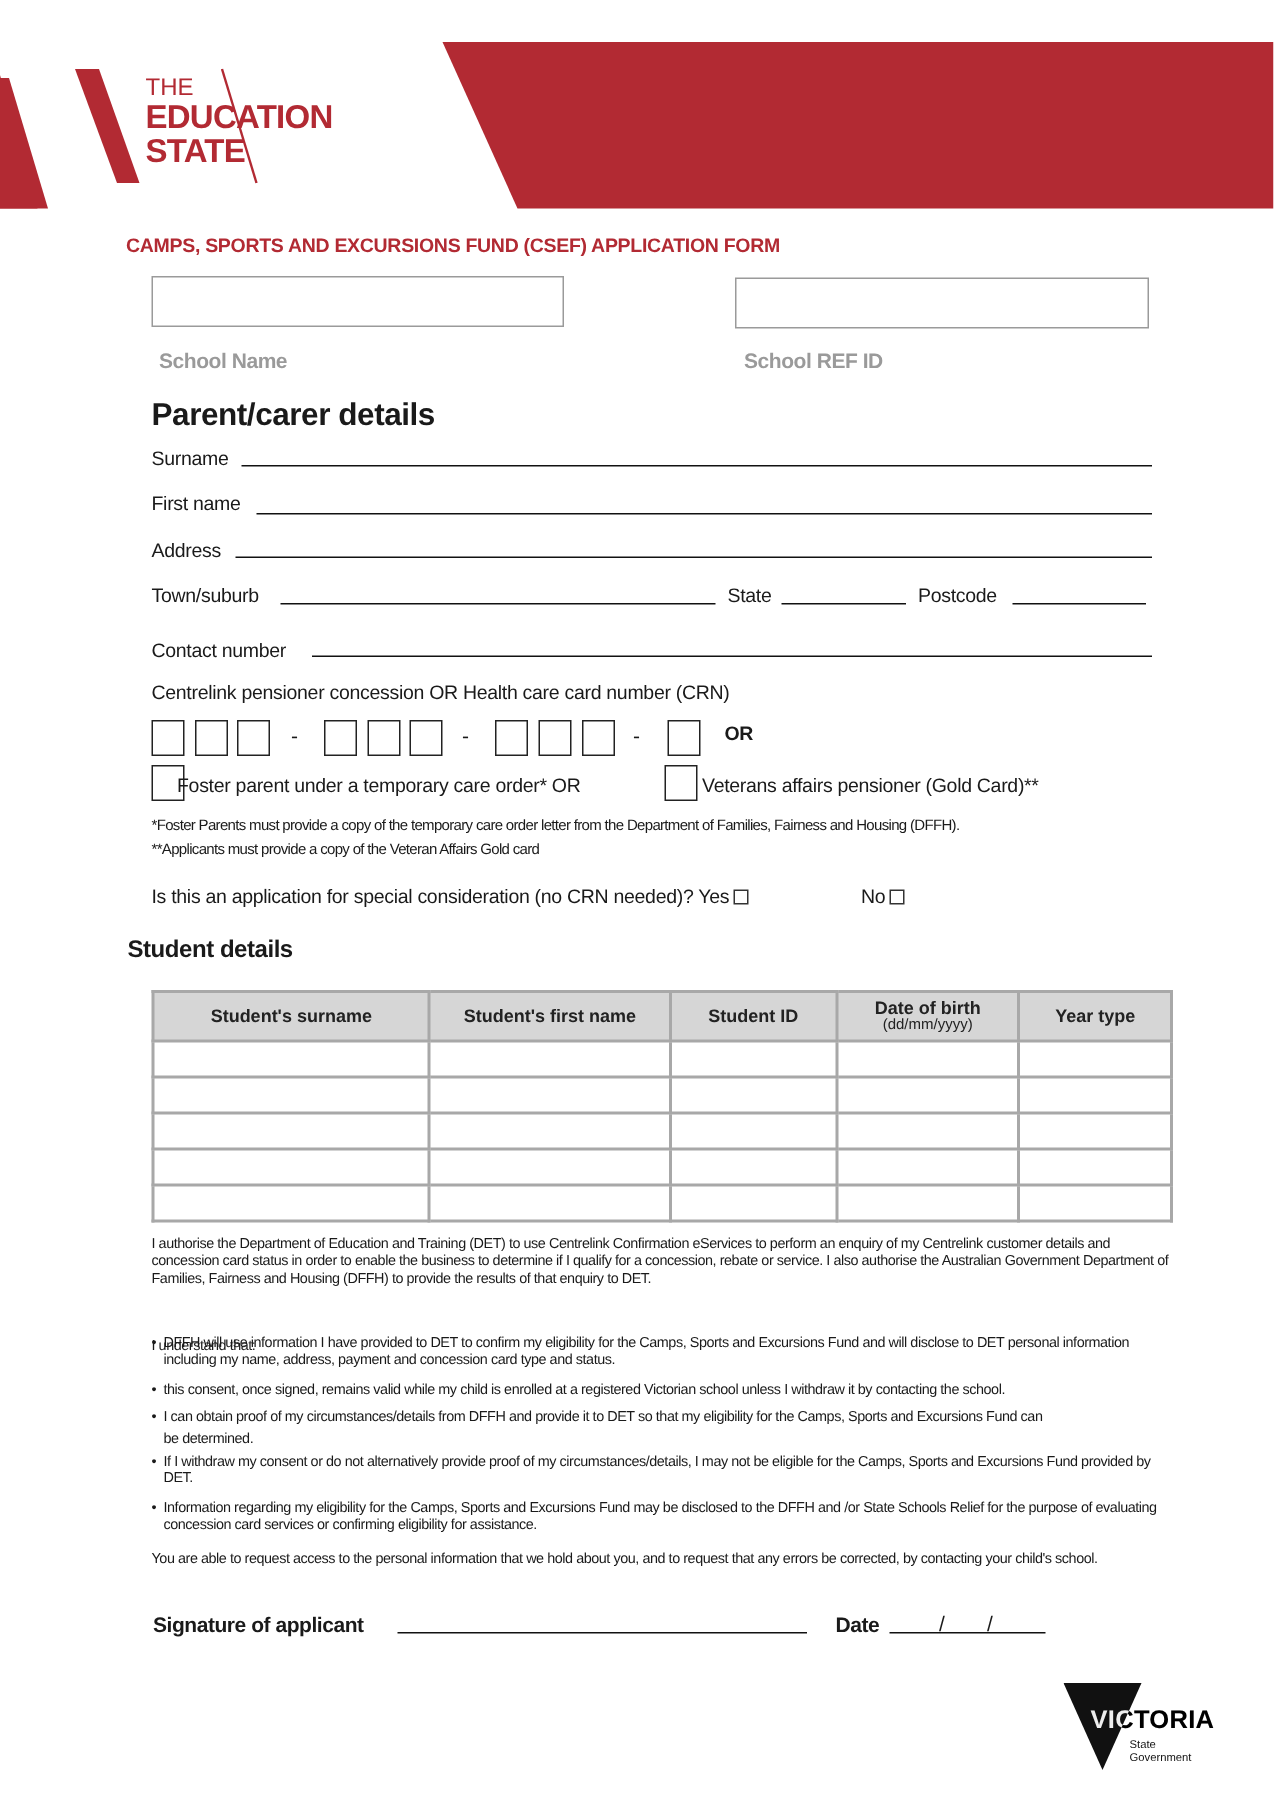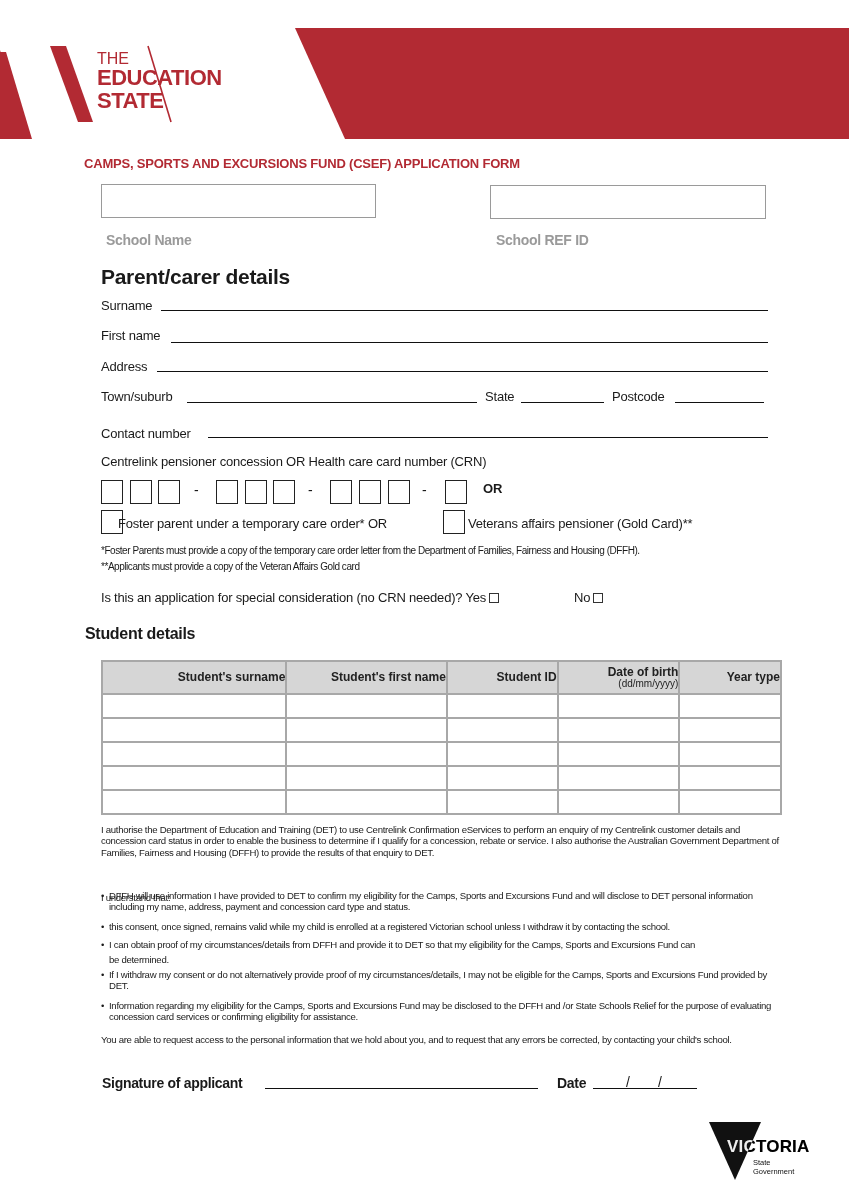--- a/index.html
+++ b/index.html
@@ -28,21 +28,21 @@
   .crn-box { position: absolute; top: 480px; width: 22px; height: 24px; border: 1px solid #222; background: #fff; }
   .crn-dash { position: absolute; top: 482px; font-size: 14px; }
   .check-box { position: absolute; width: 22px; height: 24px; border: 1px solid #222; background: #fff; }
 
   .footnote { font-size: 10px; letter-spacing: -0.45px; color: #1a1a1a; text-align: right; }
   .small-check { display: inline-block; width: 10px; height: 10px; border: 1px solid #333; vertical-align: -1px; margin-left: 3px; background: #fff; }
 
   
   table.students { position: absolute; left: 101px; top: 660px; width: 681px; border-collapse: collapse; }
   table.students th, table.students td { border: 2px solid #a8a8a8; }
-  table.students th { background: #d6d6d6; height: 33px; font-size: 12px; font-weight: bold; color: #222; text-align: right; line-height: 1.05; }
+  table.students th { background: #d6d6d6; height: 33px; font-size: 12px; font-weight: bold; color: #222; text-align: center; line-height: 1.05; }
   table.students th .sub { display: block; font-size: 10px; font-weight: normal; }
   table.students td { height: 24px; background: #fff; }
   table.students td input { width: 100%; height: 100%; border: none; outline: none; background: transparent; }
 
   .body-text { font-size: 9.6px; line-height: 11.4px; letter-spacing: -0.3px; color: #1a1a1a; }
   .bullet-dot { position: absolute; left: 0; }
 
   .sig-label { font-size: 14px; font-weight: bold; color: #1a1a1a; letter-spacing: -0.3px; white-space: nowrap; }
 
   .vic-wordmark { position: absolute; left: 727px; top: 1137px; font-size: 17px; font-weight: bold; color: #111; letter-spacing: 0.2px; }

